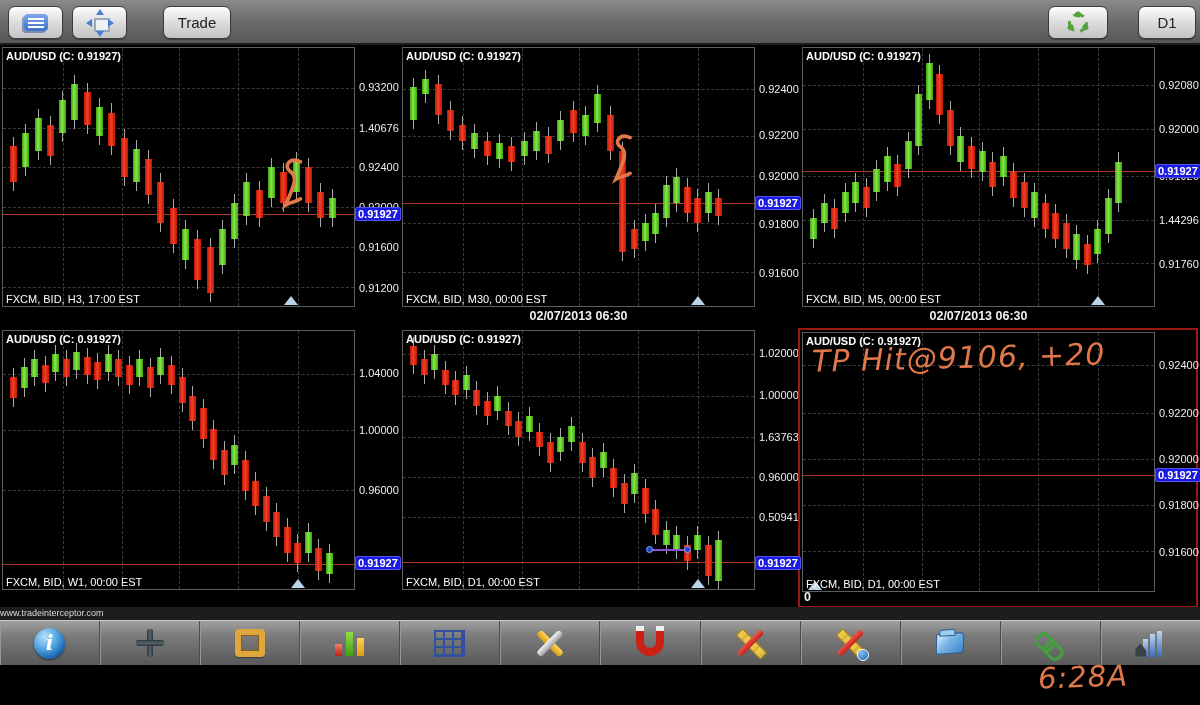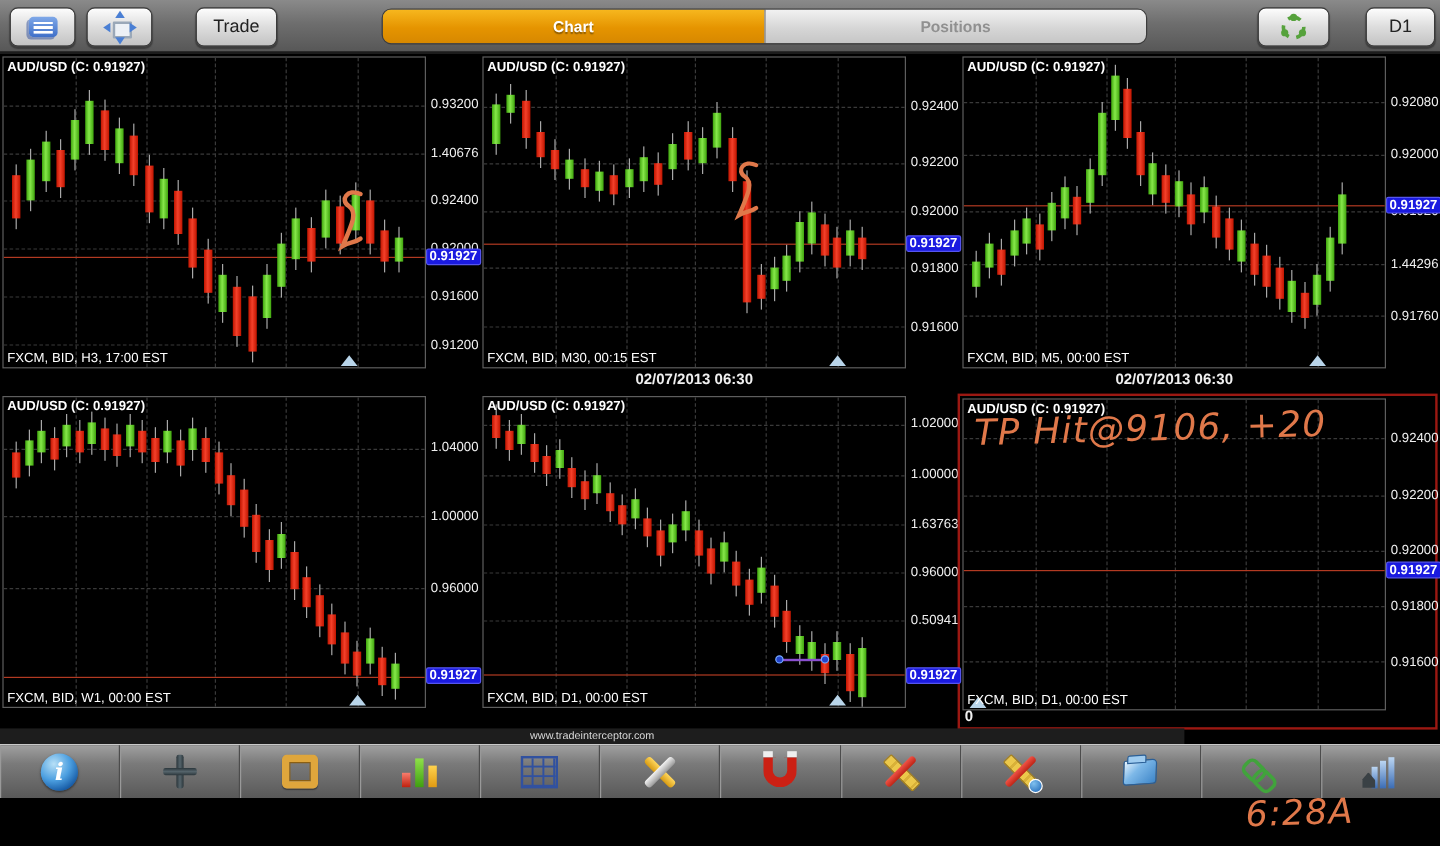--- a/index.html
+++ b/index.html
@@ -69,22 +69,22 @@
   .panel-alert .dateline { left:2px; top:260px; }
 
   
   .ink { position:absolute; color:#e0784a; font-style:italic; z-index:20;
     font-family:"DejaVu Sans", sans-serif; letter-spacing:1px; pointer-events:none; }
   #tp-note { left:812px; top:340px; font-size:30px; transform:rotate(-1.5deg); }
   #time-note { left:1038px; top:660px; font-size:29px; transform:rotate(-2deg); }
   .squiggle { position:absolute; z-index:20; pointer-events:none; }
 
   
-  #watermark { position:absolute; left:0; top:607px; width:987px; height:13px;
-    background:#1d1d1d; color:#d8d8d8; font-size:9px; text-align:center; line-height:13px; }
+  #watermark { position:absolute; left:0; top:607px; width:1200px; height:13px;
+    background:#1d1d1d; color:#d8d8d8; font-size:9px; line-height:13px; }
 
   
   #bottombar { position:absolute; left:0; top:620px; width:1200px; height:45px;
     background:linear-gradient(180deg,#a0a0a0,#7a7a7a 35%,#595959);
     border-top:1px solid #c9c9c9; display:flex; }
   .slot { flex:1; display:flex; align-items:center; justify-content:center;
     border-right:1px solid #4c4c4c; box-shadow:inset 1px 0 0 #999; cursor:pointer; }
   .slot:last-child { border-right:none; }
   .ic { position:relative; }
 
@@ -164,24 +164,20 @@
     <div class="tb-btn" style="left:72px;width:55px;">
       <span class="ic-move">
         <span class="tri tri-up"></span>
           <span class="tri tri-down"></span>
         <span class="tri tri-left"></span>
           <span class="tri tri-right"></span>
       </span>
     </div>
     <div class="tb-btn" style="left:163px;width:68px;">Trade</div>
 
-    <div id="segmented">
-      <div class="seg seg-active">Chart</div>
-      <div class="seg seg-idle">Positions</div>
-    </div>
 
     <div class="tb-btn" style="left:1048px;width:60px;">
       <svg width="26" height="26" viewBox="0 0 26 26">
         <circle cx="13" cy="13" r="8.5" fill="none" stroke="#56a23c" stroke-width="3" stroke-dasharray="11 6.5"></circle>
         <circle cx="13" cy="4.5" r="3" fill="#56a23c"></circle>
         <circle cx="20.4" cy="17.3" r="3" fill="#56a23c"></circle>
         <circle cx="5.6" cy="17.3" r="3" fill="#56a23c"></circle>
       </svg>
     </div>
     <div class="tb-btn" style="left:1138px;width:58px;">D1</div>
@@ -266,21 +262,21 @@
         <div class="axis-label" style="top: 61.5%;">0.92000</div>
         <div class="axis-label" style="top: 77%;">0.91600</div>
         <div class="axis-label" style="top: 92.5%;">0.91200</div>
         <div class="price-tag" style="top: 64.3%;">0.91927</div>
       </div>
   </div>
 
   <div class="panel" id="panel1" style="left:402px;top:47px;">
     <div class="plot" id="plot1">
       <div class="ctitle">AUD/USD (C: 0.91927)</div>
-      <div class="cstatus">FXCM, BID, M30, 00:15 EST</div>
+      <div class="cstatus">FXCM, BID, M30, 00:00 EST</div>
     <div class="vgrid" style="left: 17%;"></div>
         <div class="vgrid" style="left: 34%;"></div>
         <div class="vgrid" style="left: 50%;"></div>
         <div class="vgrid" style="left: 67%;"></div>
         <div class="vgrid" style="left: 84%;"></div>
         <div class="hgrid" style="top: 16%;"></div>
         <div class="hgrid" style="top: 34%;"></div>
         <div class="hgrid" style="top: 49.5%;"></div>
         <div class="hgrid" style="top: 68%;"></div>
         <div class="hgrid" style="top: 87%;"></div>

